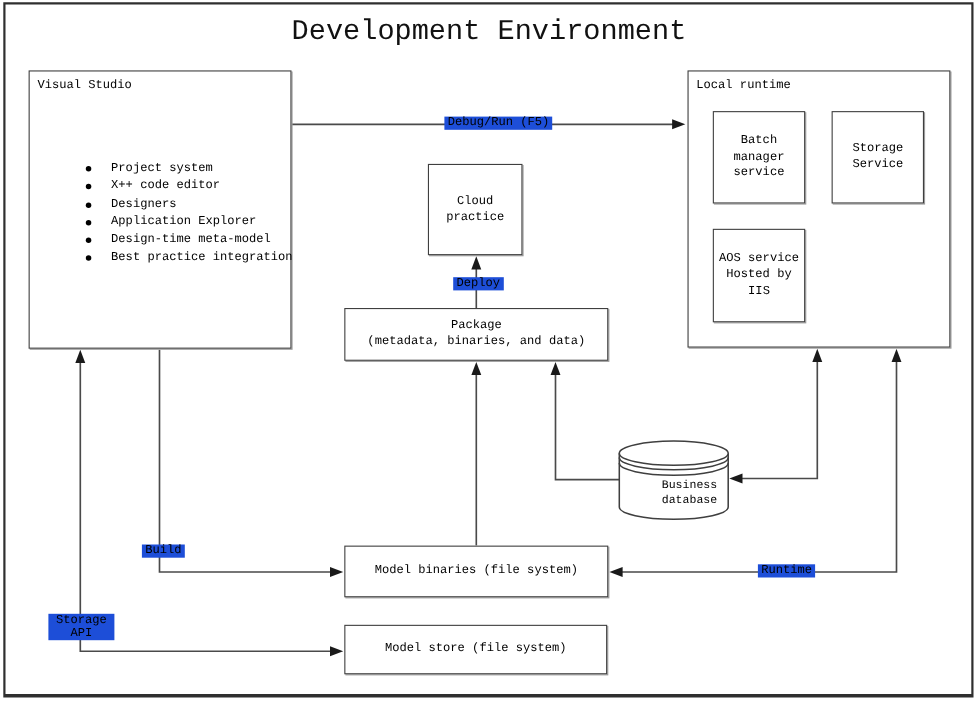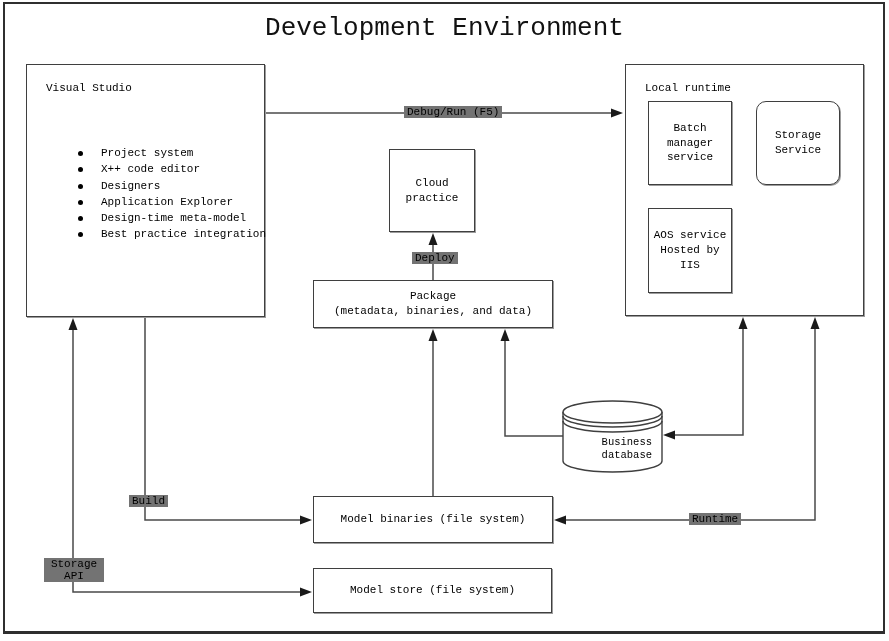--- a/index.html
+++ b/index.html
@@ -38,23 +38,22 @@
   }
   .box.center{
     display:flex;
     flex-direction:column;
     align-items:center;
     justify-content:center;
     text-align:center;
   }
   .group-label{
     position:absolute;
-    left:7px;top:16px;
-    font-size:11px;
-    margin-left:12px;
+    left:7px;top:6px;
+    font-size:11px;
   }
   .vs-bullets{
     position:absolute;
     left:0;top:77px;
     margin:4px;padding:0;
     list-style:none;
   }
   .vs-bullets li{
     position:relative;
     padding-left:70px;
@@ -70,21 +69,21 @@
     border-radius:50%;
     background:#000;
   }
   svg.connector-layer{
     position:absolute;
     left:0;top:0;
     width:889px;height:641px;
   }
   .edge-label{
     position:absolute;
-    background:#737373;
+    background:#1d4ed8;
     font-size:11px;
     padding:0 3px;
     white-space:nowrap;
     text-align:center;
   }
   .db-label{
     position:absolute;
     left:573px;top:436px;
     width:79px;
     text-align:right;
@@ -156,21 +155,21 @@
       <li>Best practice integration</li>
     </ul>
   </div>
 
   <div class="box" style="left:625px;top:64px;width:239px;height:252px;">
     <div class="group-label">Local runtime</div>
   </div>
   <div class="box center" style="left:648px;top:101px;width:84px;height:84px;padding:0 13px;">
     <span>Batch manager service</span>
   </div>
-  <div class="box center" style="left:756px;top:101px;width:84px;height:84px;padding:0 13px;border-radius:10px;">
+  <div class="box center" style="left:756px;top:101px;width:84px;height:84px;padding:0 13px;">
     <span>Storage Service</span>
   </div>
   <div class="box center" style="left:648px;top:208px;width:84px;height:85px;padding:0 4px;">
     <span>AOS service</span>
     <span>Hosted by IIS</span>
   </div>
 
   <div class="box center" style="left:389px;top:149px;width:86px;height:83px;padding:0 14px;">
     <span>Cloud practice</span>
   </div>

